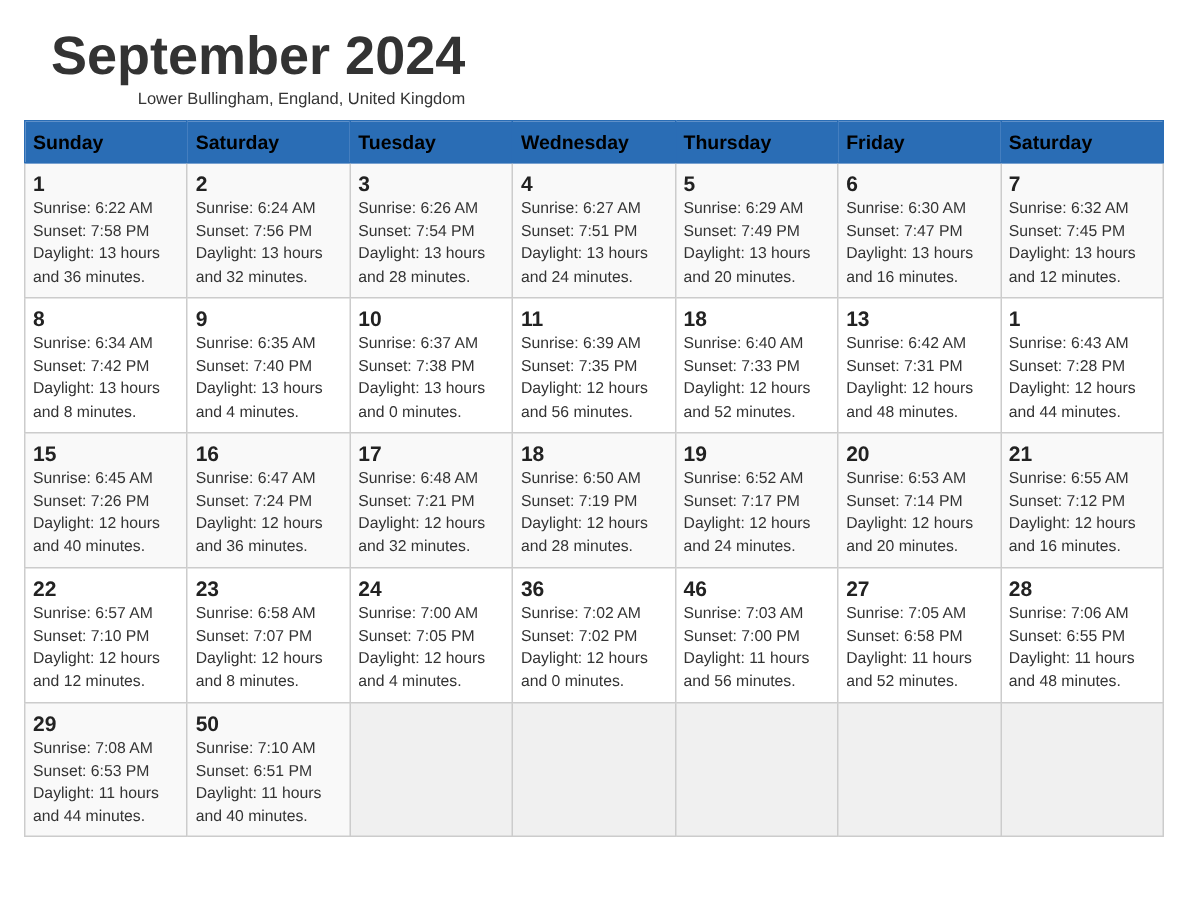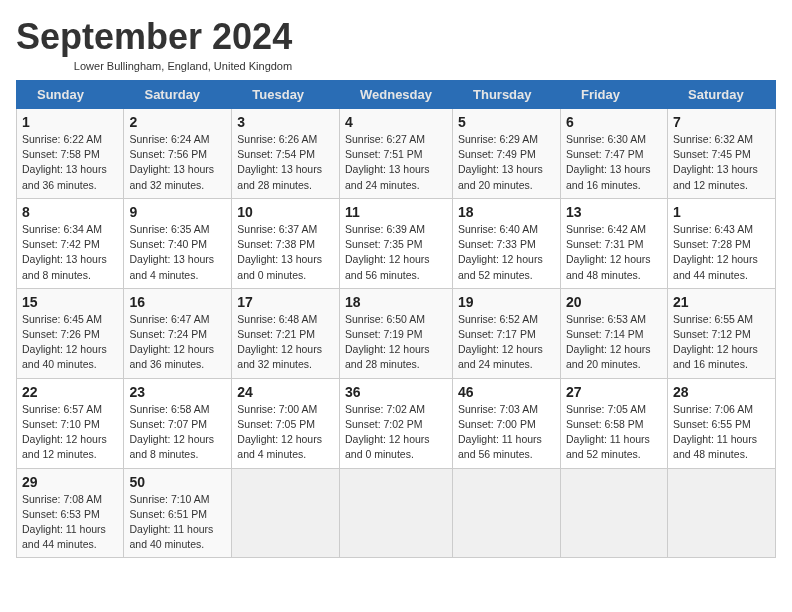--- a/index.html
+++ b/index.html
@@ -16,42 +16,43 @@
       justify-content: space-between;
       margin-bottom: 4px;
     }
     .logo {
       display: flex;
       align-items: center;
       gap: 4px;
     }
     .title-block {
       text-align: right;
+      margin-left: 18px;
     }
     .main-title {
       font-size: 36px;
       font-weight: bold;
       color: #333;
     }
     .subtitle {
       font-size: 11px;
       color: #333;
       margin-top: 2px;
     }
     table {
       width: 100%;
       border-collapse: collapse;
       margin-top: 8px;
       font-size: 11px;
     }
     thead tr th {
       background-color: #2a6db5;
-      color: #e5e5e5;
+      color: #000000;
       text-align: left;
-      padding: 6px 20px;
+      padding: 6px 5px;
       font-size: 13px;
       font-weight: bold;
       border: 1px solid #2a6db5;
     }
     tbody tr td {
       border: 1px solid #ccc;
       padding: 5px 5px;
       vertical-align: top;
       width: 14.28%;
       background: #fff;

